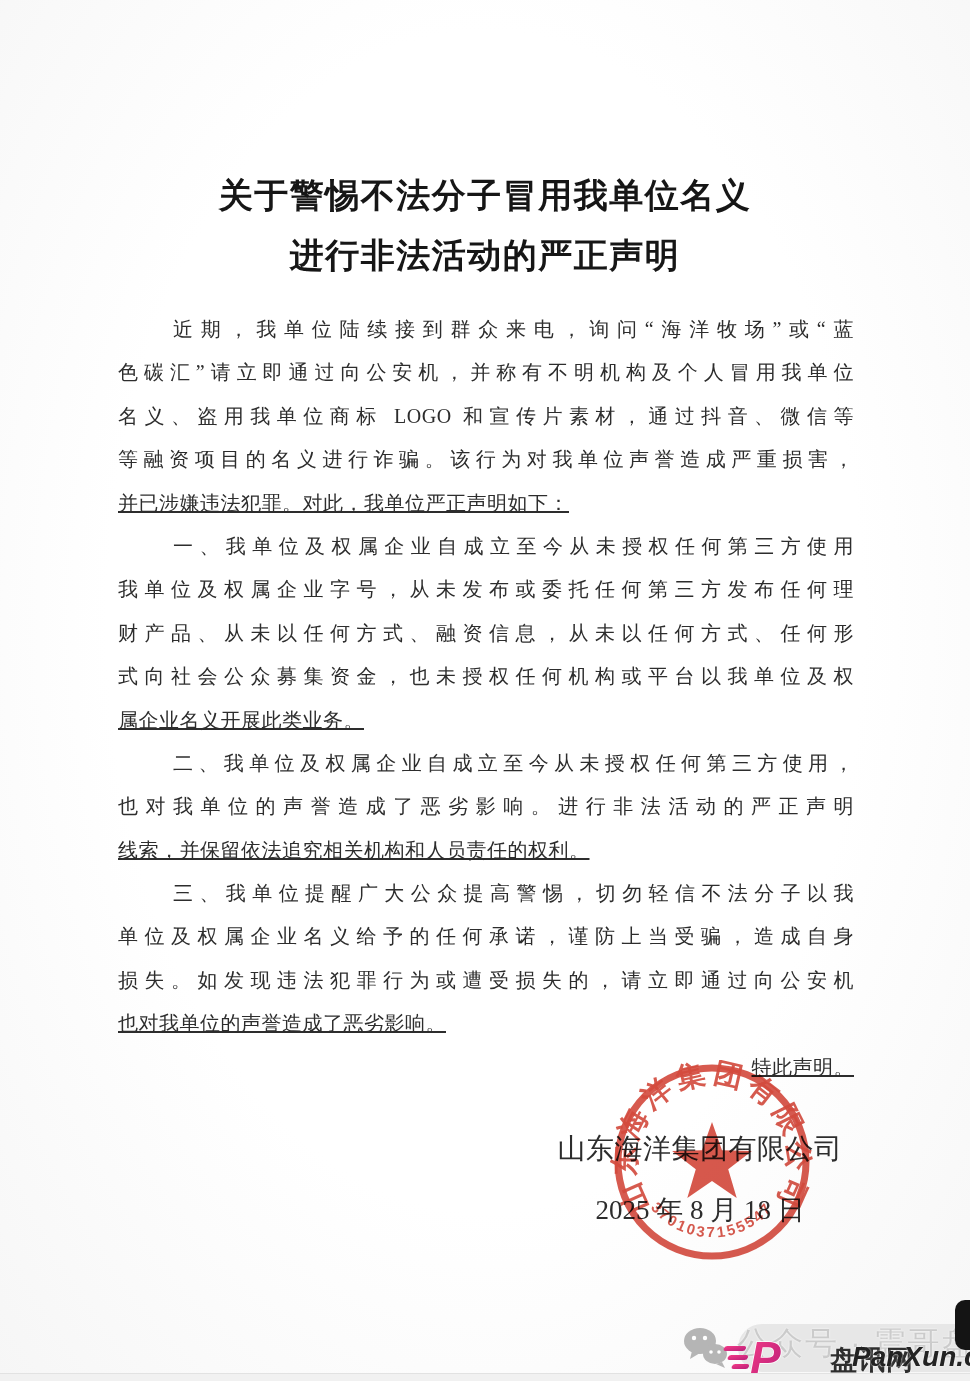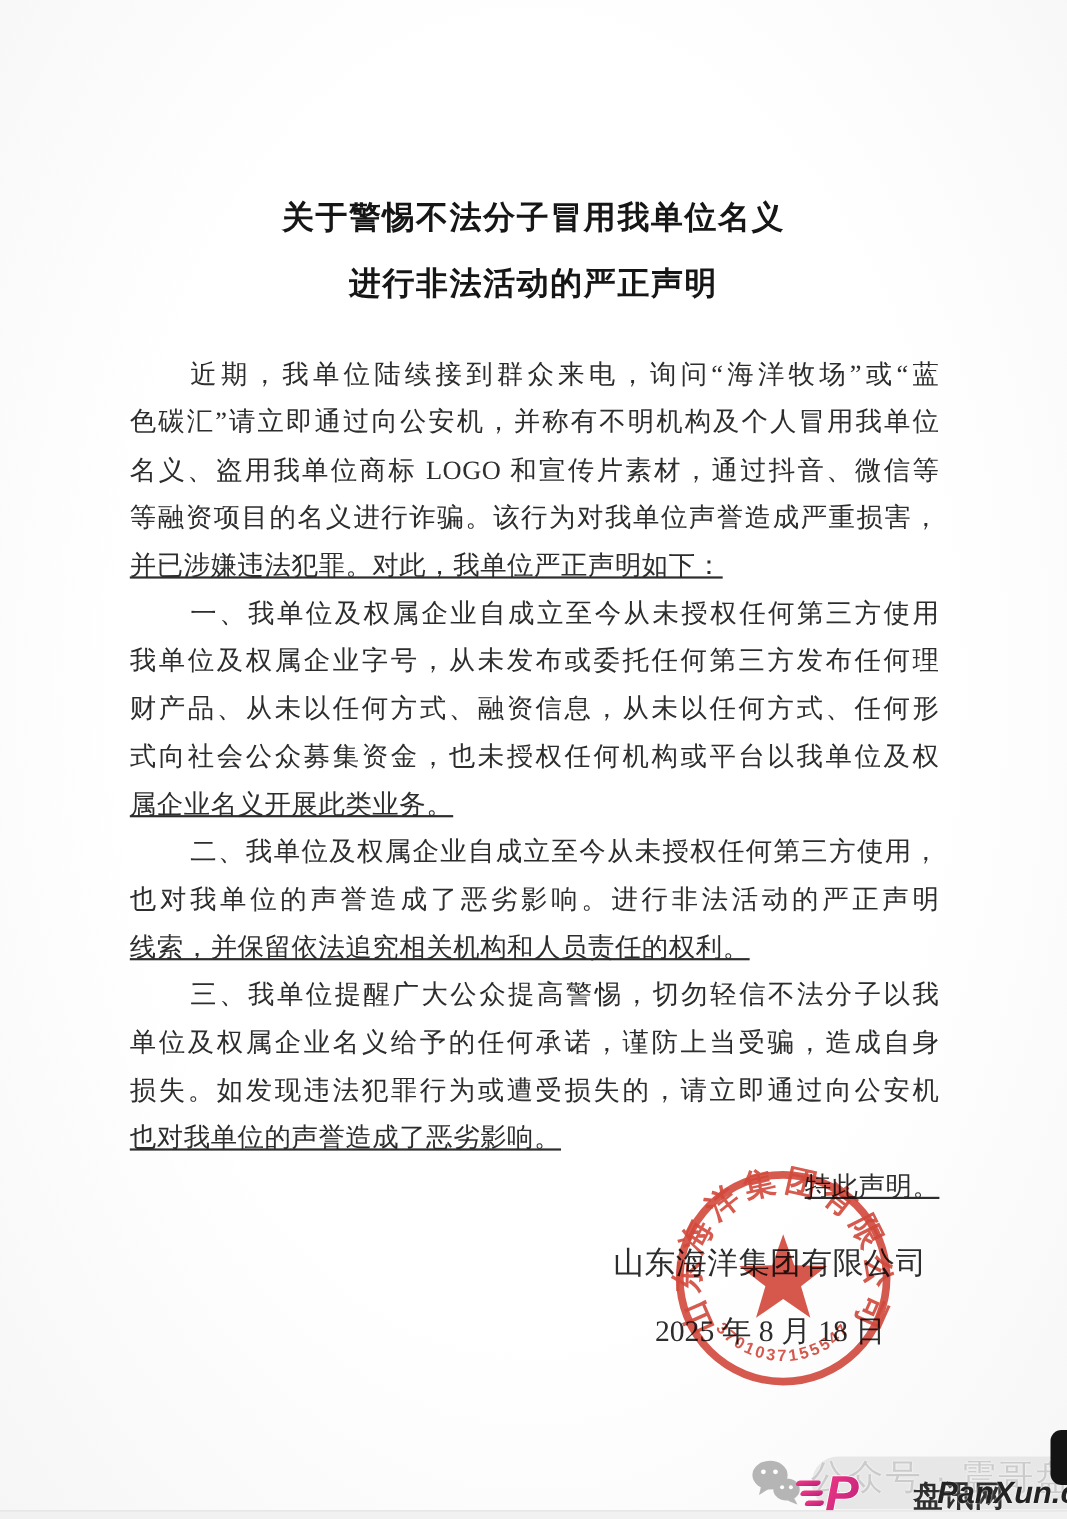--- a/index.html
+++ b/index.html
@@ -6,26 +6,27 @@
   body { background:#e9e9e9; font-family:"Liberation Serif","DejaVu Serif",serif; }
   .page {
     position:relative; width:970px; height:1381px; margin:0 auto;
     background:radial-gradient(ellipse at 50% 45%, #ffffff 55%, #f6f6f6 100%);
     overflow:hidden; color:#2b2b2b;
   }
 
   
   .doc-title { position:absolute; left:0; top:168px; width:970px; text-align:center; }
   .doc-title .t-line {
-    font-weight:bold; font-size:29px; line-height:60px; color:#161616;
+    font-weight:bold; font-size:34px; line-height:60px; color:#161616;
     letter-spacing:1.5px;
+    font-family:Liberation Mono, monospace;
   }
 
   
-  .doc-body { position:absolute; left:118px; top:320px; width:736px; font-size:24px; color:#2d2d2d; }
+  .doc-body { position:absolute; left:118px; top:308px; width:736px; font-size:20px; color:#2d2d2d; }
   .bline {
     height:43.4px; line-height:43.4px; white-space:nowrap;
     text-align:justify; text-align-last:justify; letter-spacing:0.5px;
   }
   .bline.last { text-align:left; text-align-last:auto; white-space:normal;text-decoration:underline; }
   .bline.indent { text-indent:55px;text-align:right; }
 
   
   .sign-block { position:absolute; left:520px; top:1128px; width:360px; text-align:center; }
   .sign-company { font-size:28px; line-height:42px; color:#2d2d2d; letter-spacing:0.5px; }

